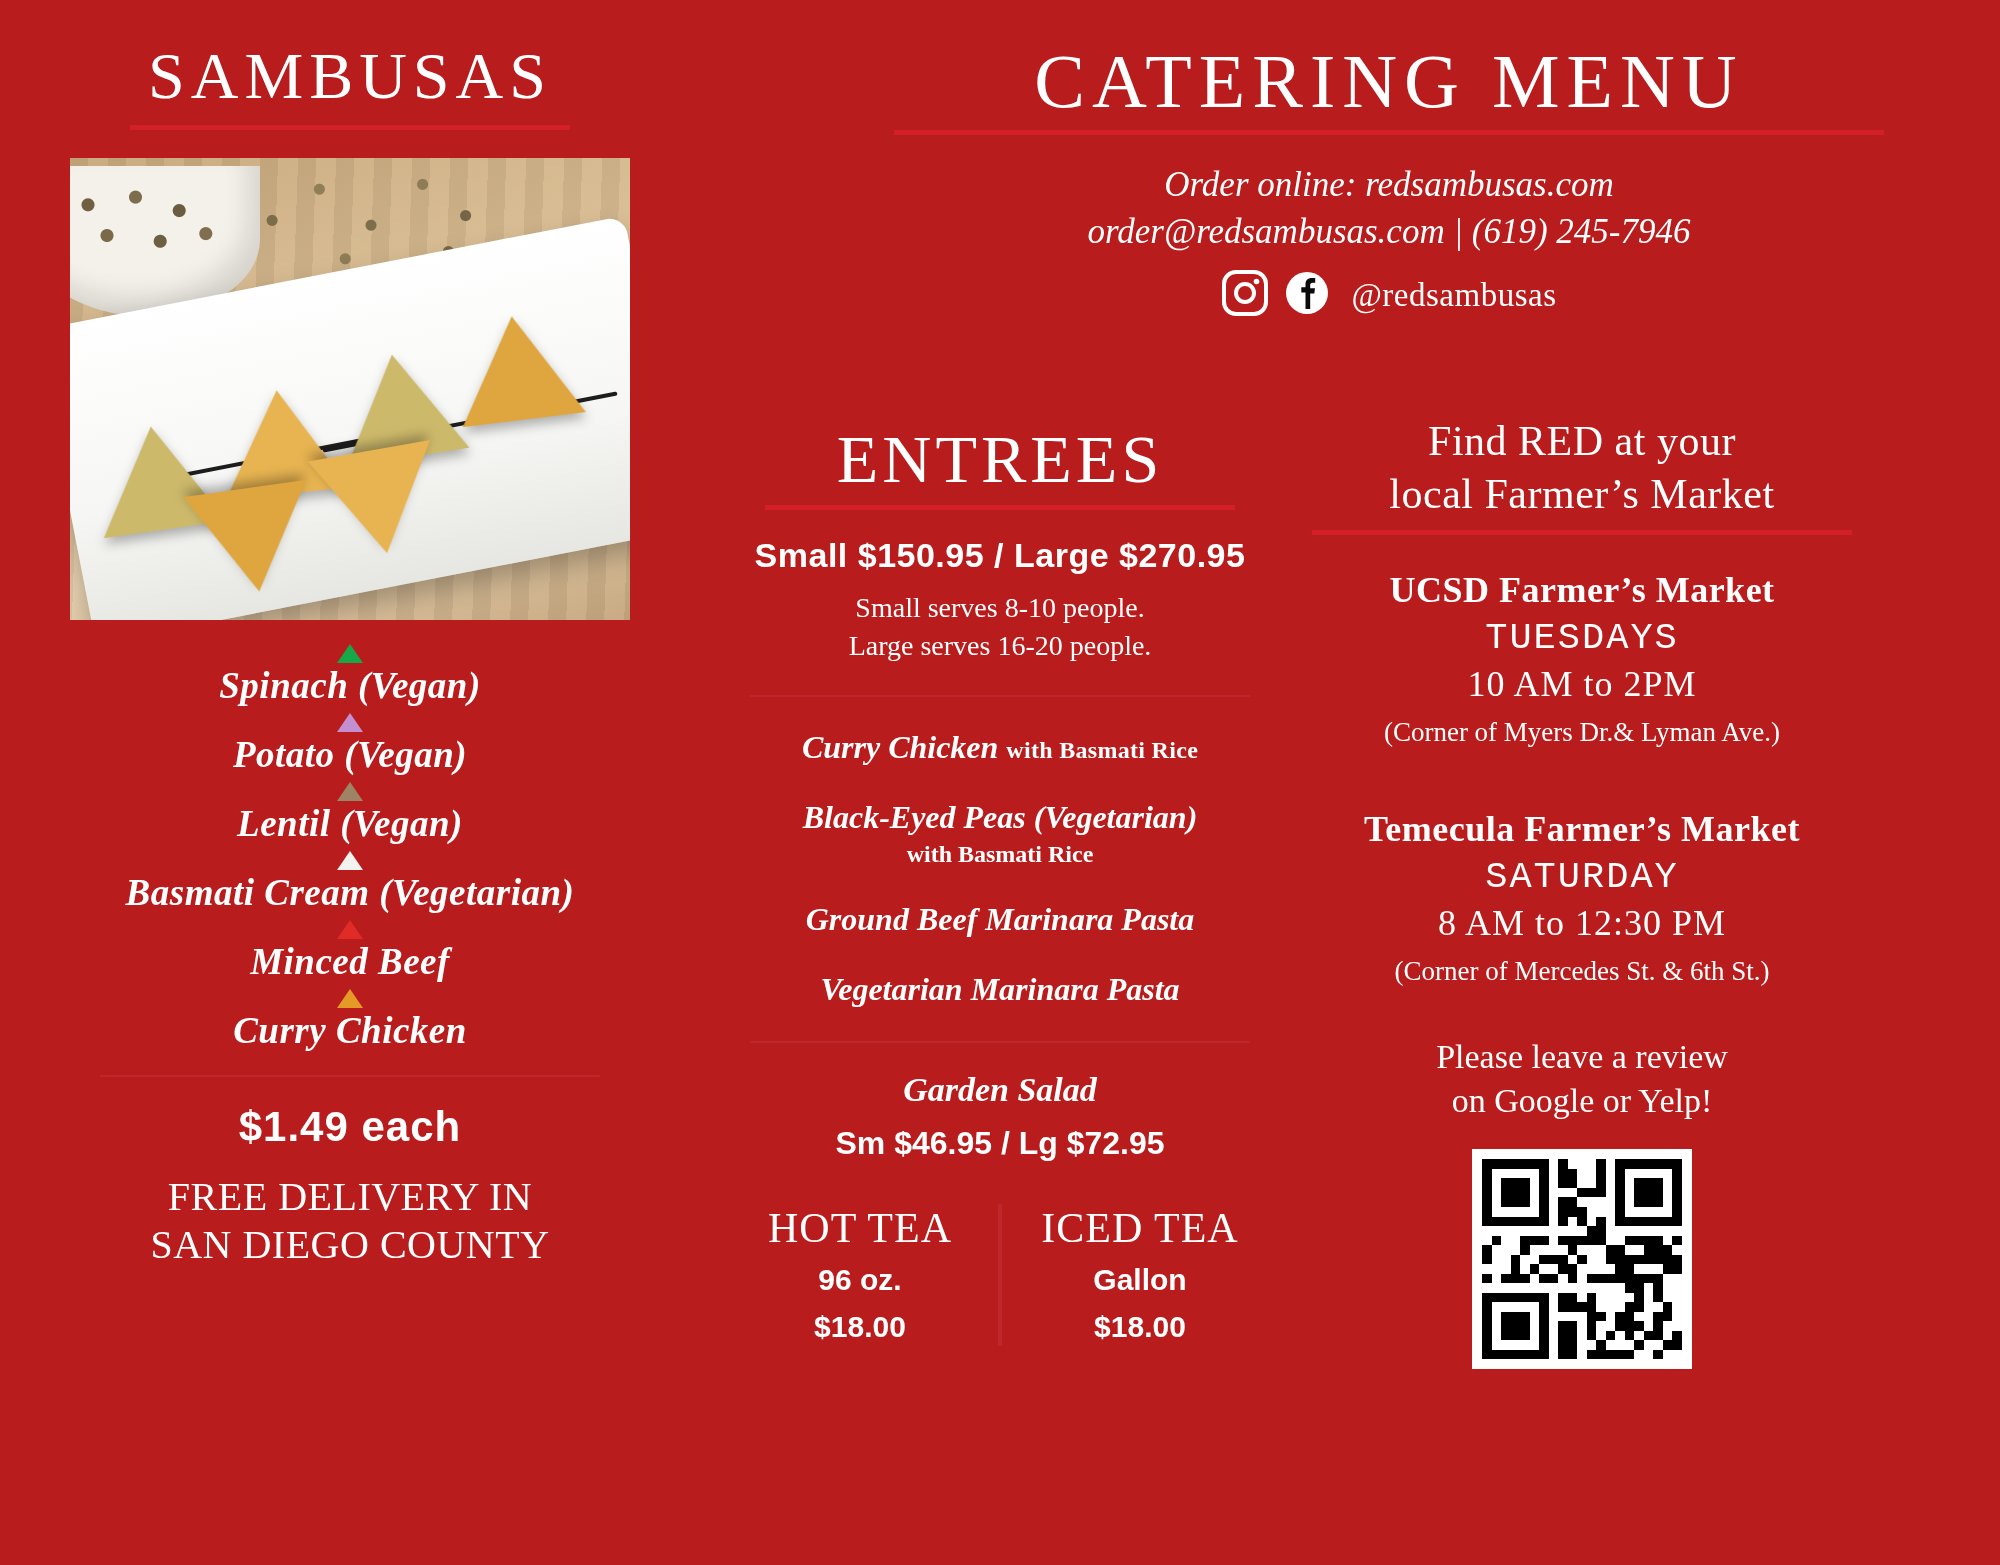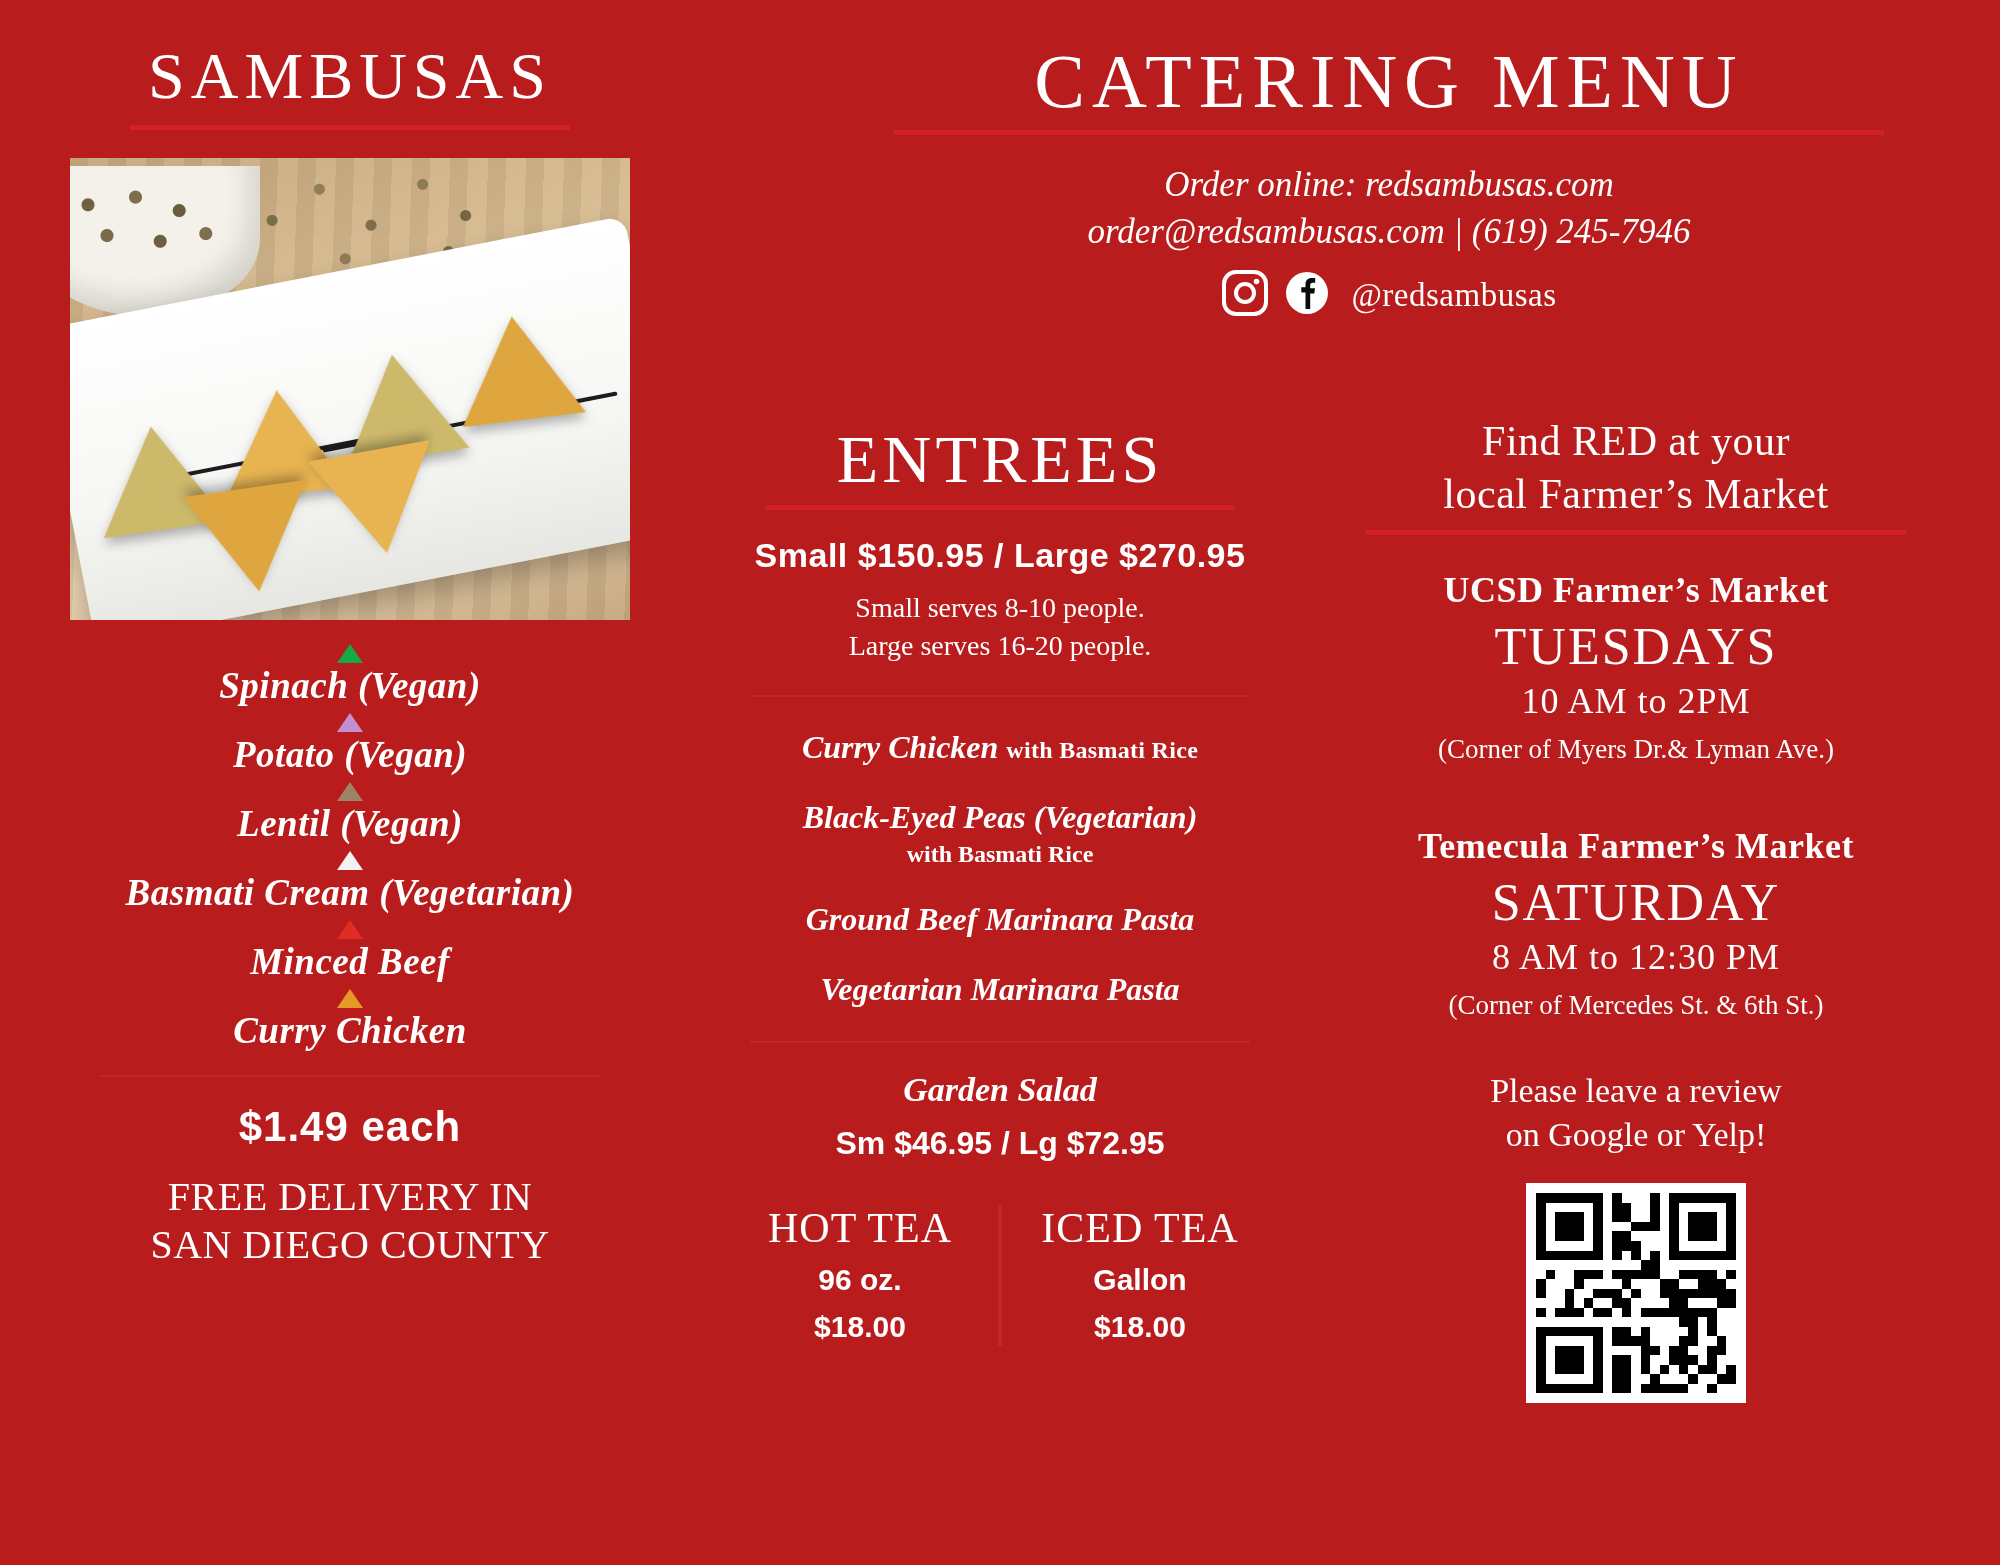--- a/index.html
+++ b/index.html
@@ -272,41 +272,42 @@
     font-family: "Liberation Sans", sans-serif;
     font-weight: bold;
     font-size: 30px;
     line-height: 1.3;
     margin-top: 8px;
   }
 
   
   .col-right {
     position: absolute;
-    left: 1336px;
+    left: 1282px;
     top: 415px;
     width: 600px;
     text-align: center;
   }
   .find-red {
     font-size: 42px;
     line-height: 1.25;
     letter-spacing: .5px;
     margin: 0;
   }
   .market-name {
     font-weight: bold;
     font-size: 36px;
     letter-spacing: .5px;
     margin-top: 34px;
   }
   .market-day {
-    font-size: 52px;
+    font-size: 37px;
     letter-spacing: 2px;
     margin-top: 6px;
+    font-family: Liberation Mono, monospace;
   }
   .market-hours {
     font-size: 36px;
     letter-spacing: 1px;
     margin-top: 4px;
   }
   .market-corner {
     font-size: 27px;
     margin-top: 12px;
   }

